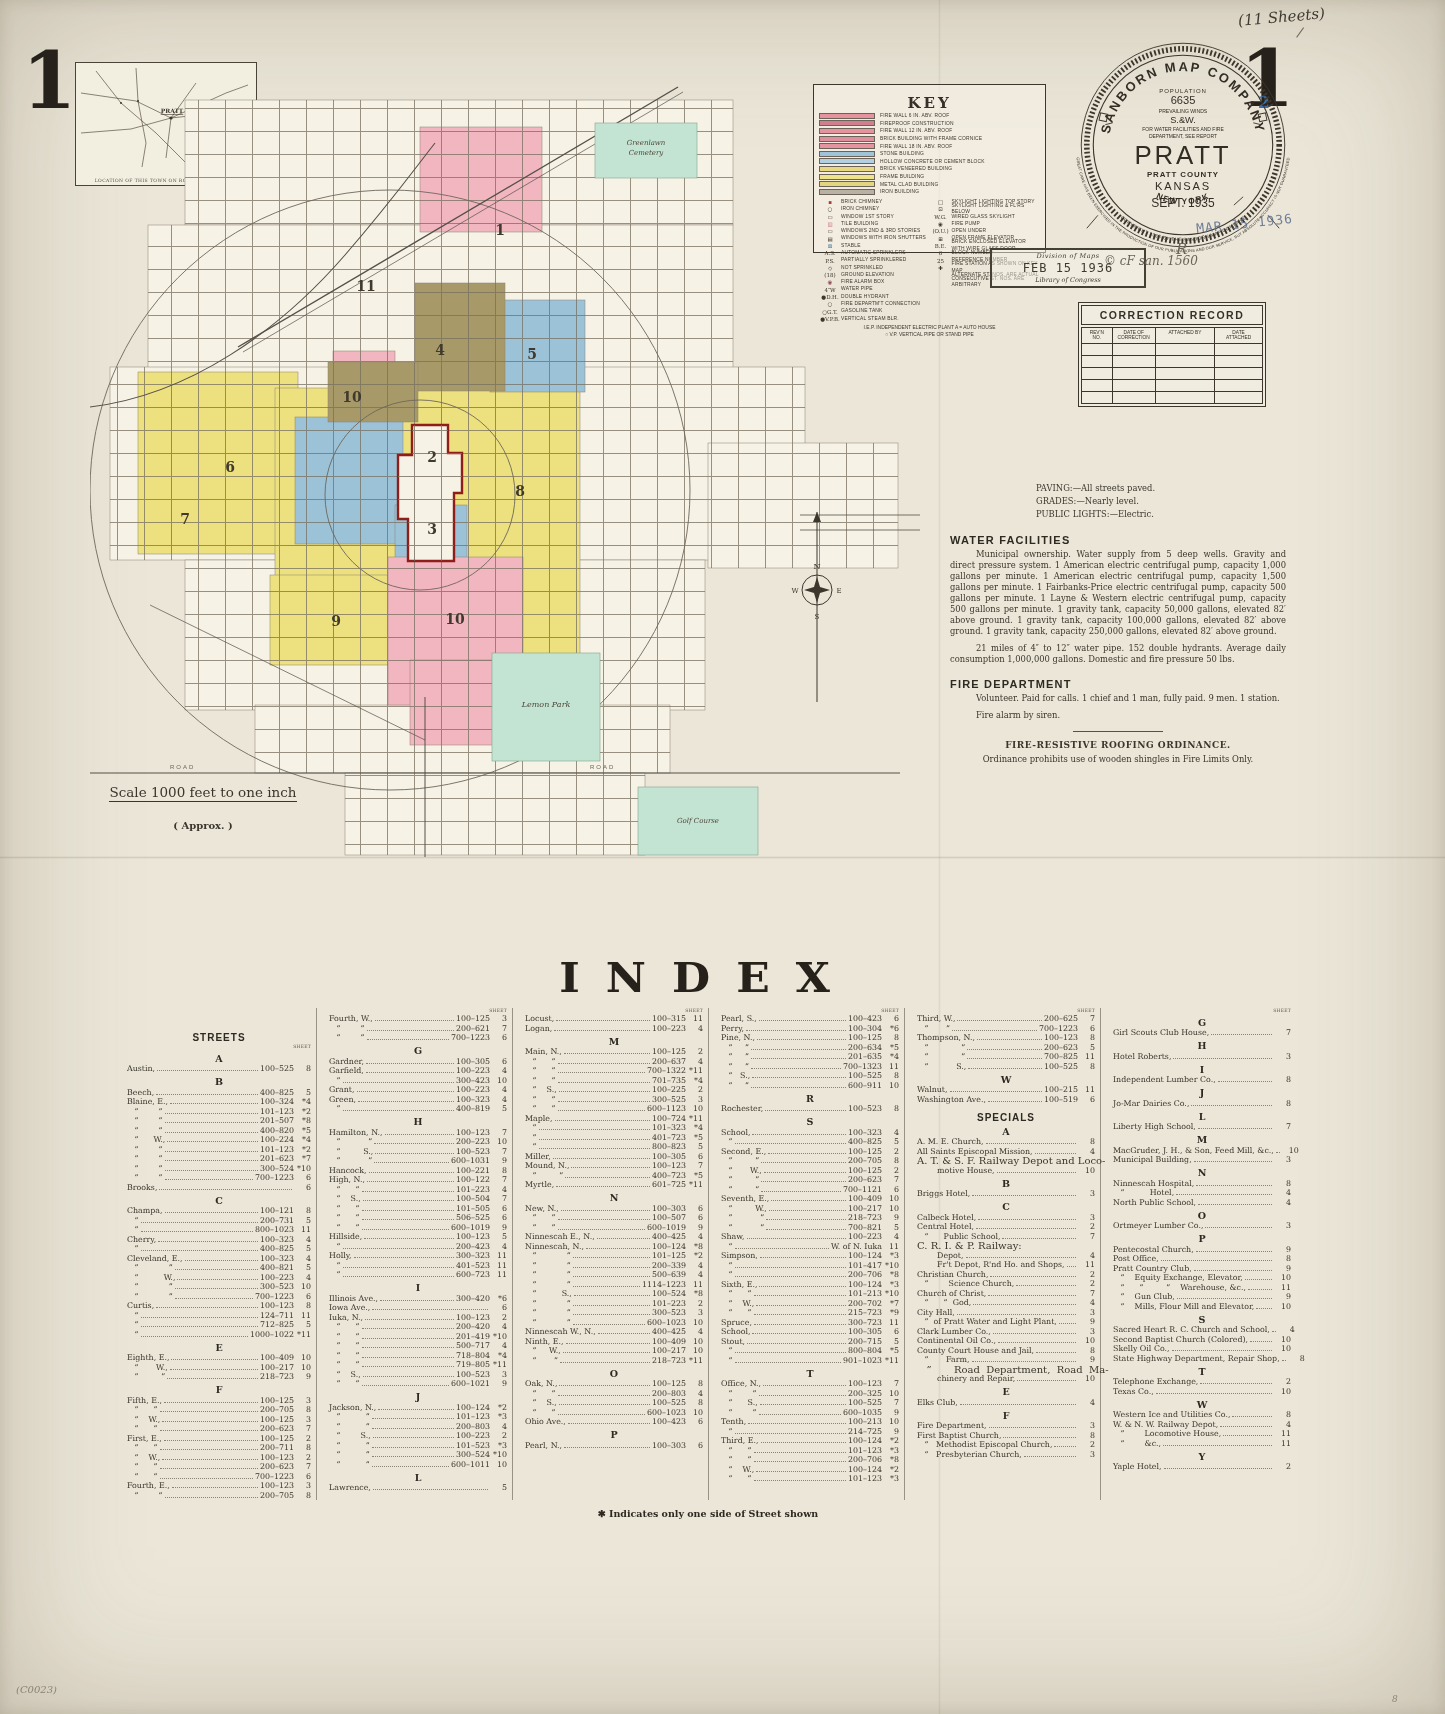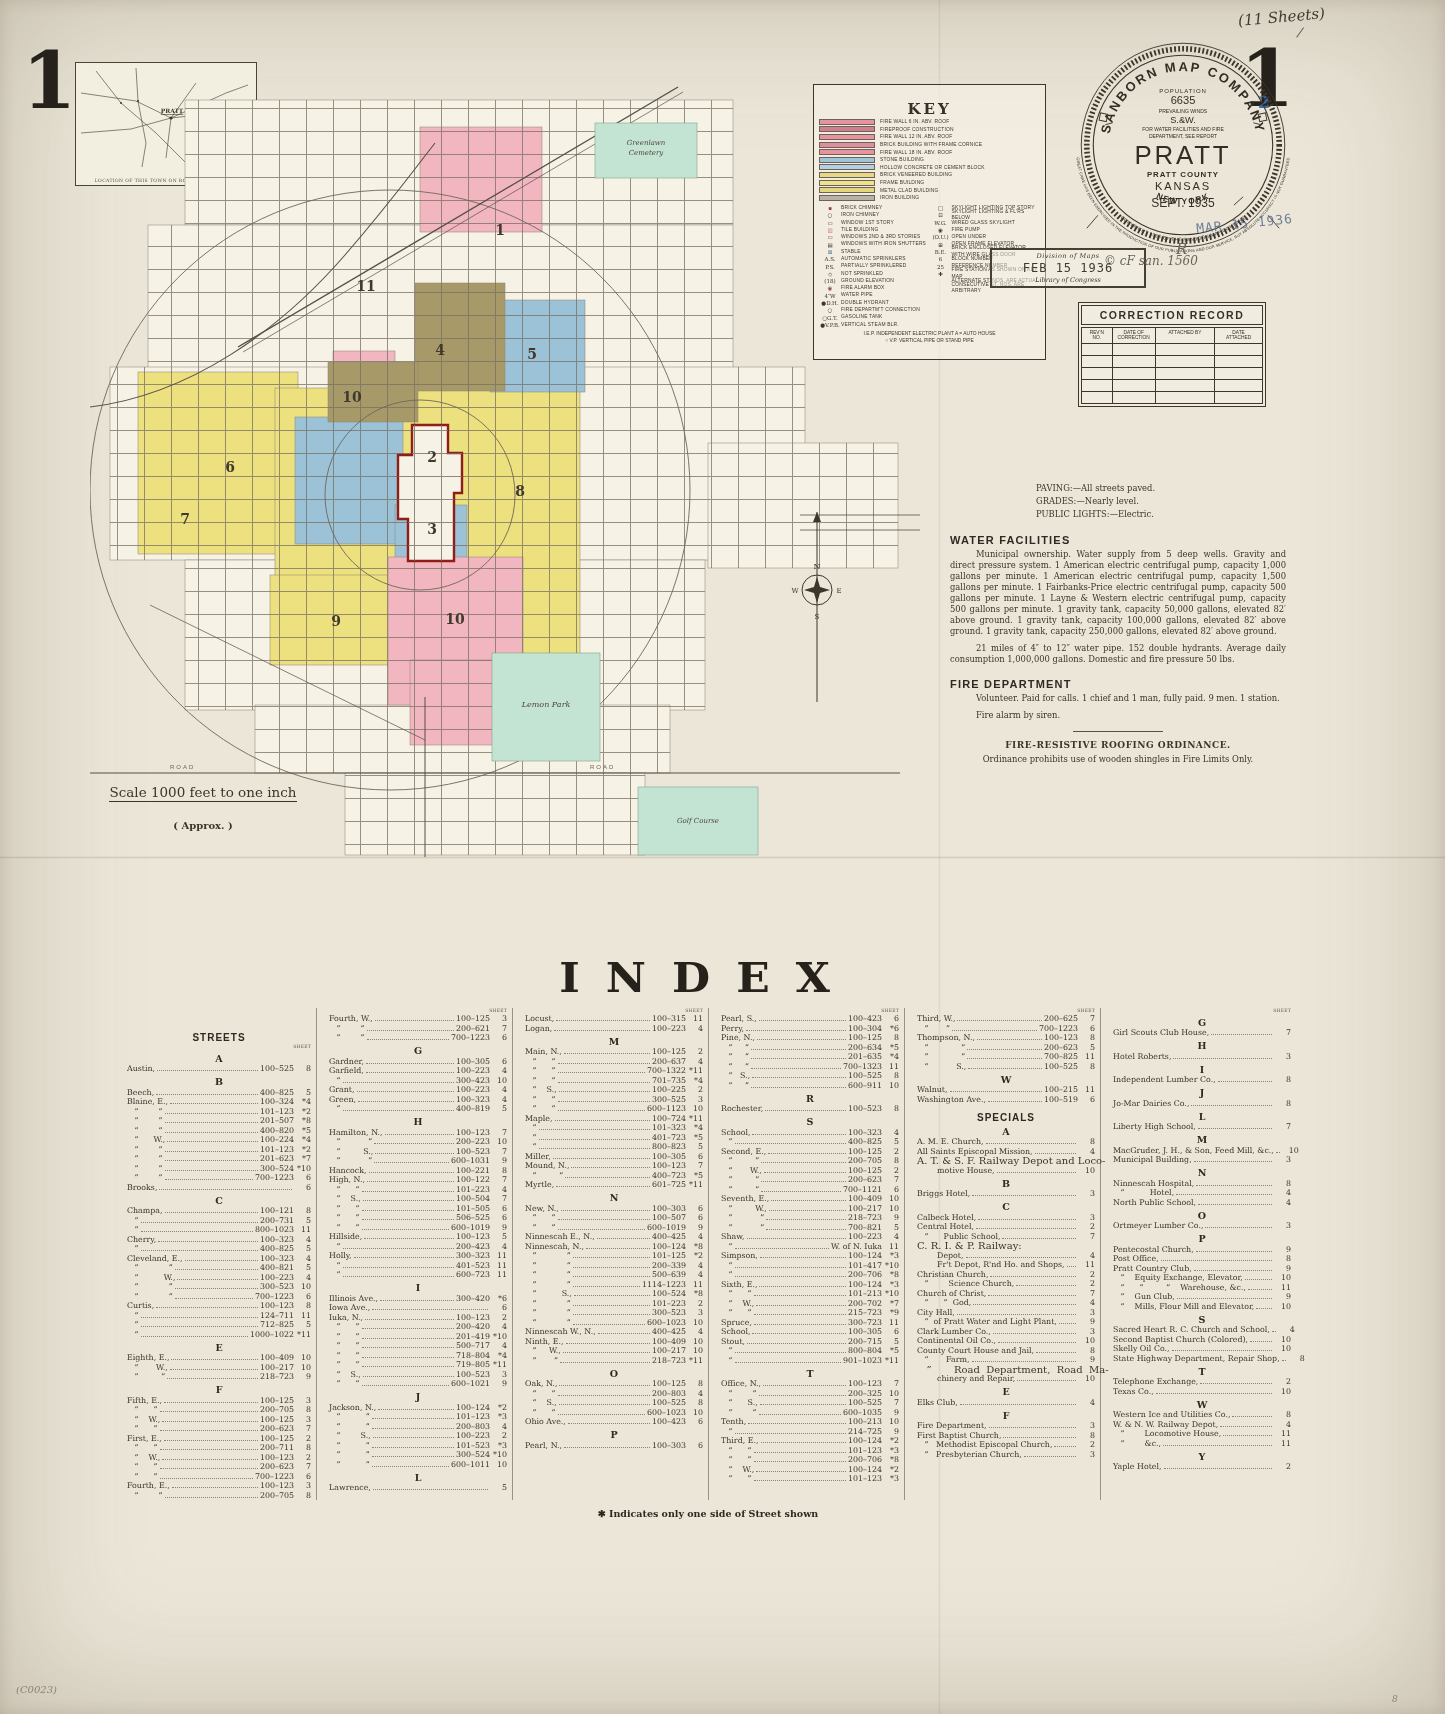--- a/index.html
+++ b/index.html
@@ -15,21 +15,21 @@
   .big-num{position:absolute;font-family:"DejaVu Serif",serif;font-weight:bold;font-size:78px;color:#26221b;line-height:1;}
   .sheets-note{position:absolute;font-style:italic;font-size:15px;color:#3f3a30;transform:rotate(-5deg);}
   .sub-num{position:absolute;font-size:17px;font-weight:bold;color:#3a6ea8;}
 
   
   .inset{position:absolute;left:75px;top:62px;width:180px;height:122px;border:1.5px solid #4a4438;background:#f2eee0;}
   .inset svg{display:block;}
   .inset-cap{position:absolute;left:0;bottom:2px;width:100%;text-align:center;font-size:4.5px;letter-spacing:.4px;color:#55504a;}
 
   
-  .key-box{position:absolute;left:813px;top:84px;width:233px;height:276px;border:1.5px solid #3c362c;background:rgba(246,242,230,.6);padding:17px 5px 2px 5px;box-sizing:border-box;}
+  .key-box{position:absolute;left:813px;top:84px;width:233px;height:169px;border:1.5px solid #3c362c;background:rgba(246,242,230,.6);padding:11px 5px 2px 5px;box-sizing:border-box;}
   .key-title{text-align:center;font-weight:bold;font-size:15px;letter-spacing:3px;line-height:14px;}
   .key-stack{margin-top:2px;}
   .key-stack-row{display:flex;align-items:center;height:7.6px;}
   .key-sw{width:56px;height:6px;border:.5px solid #6b6258;margin-right:5px;flex:none;box-sizing:border-box;}
   .key-lb{font-family:"Liberation Sans",sans-serif;font-size:4.9px;letter-spacing:.2px;color:#3c362c;white-space:nowrap;}
   .key-items{display:flex;margin-top:3px;}
   .key-col{width:50%;}
   .key-item{display:flex;align-items:center;height:7.3px;}
   .key-g{width:22px;flex:none;font-size:5.5px;color:#3c362c;text-align:center;}
   .key-item .key-lb{white-space:normal;line-height:6.5px;}

